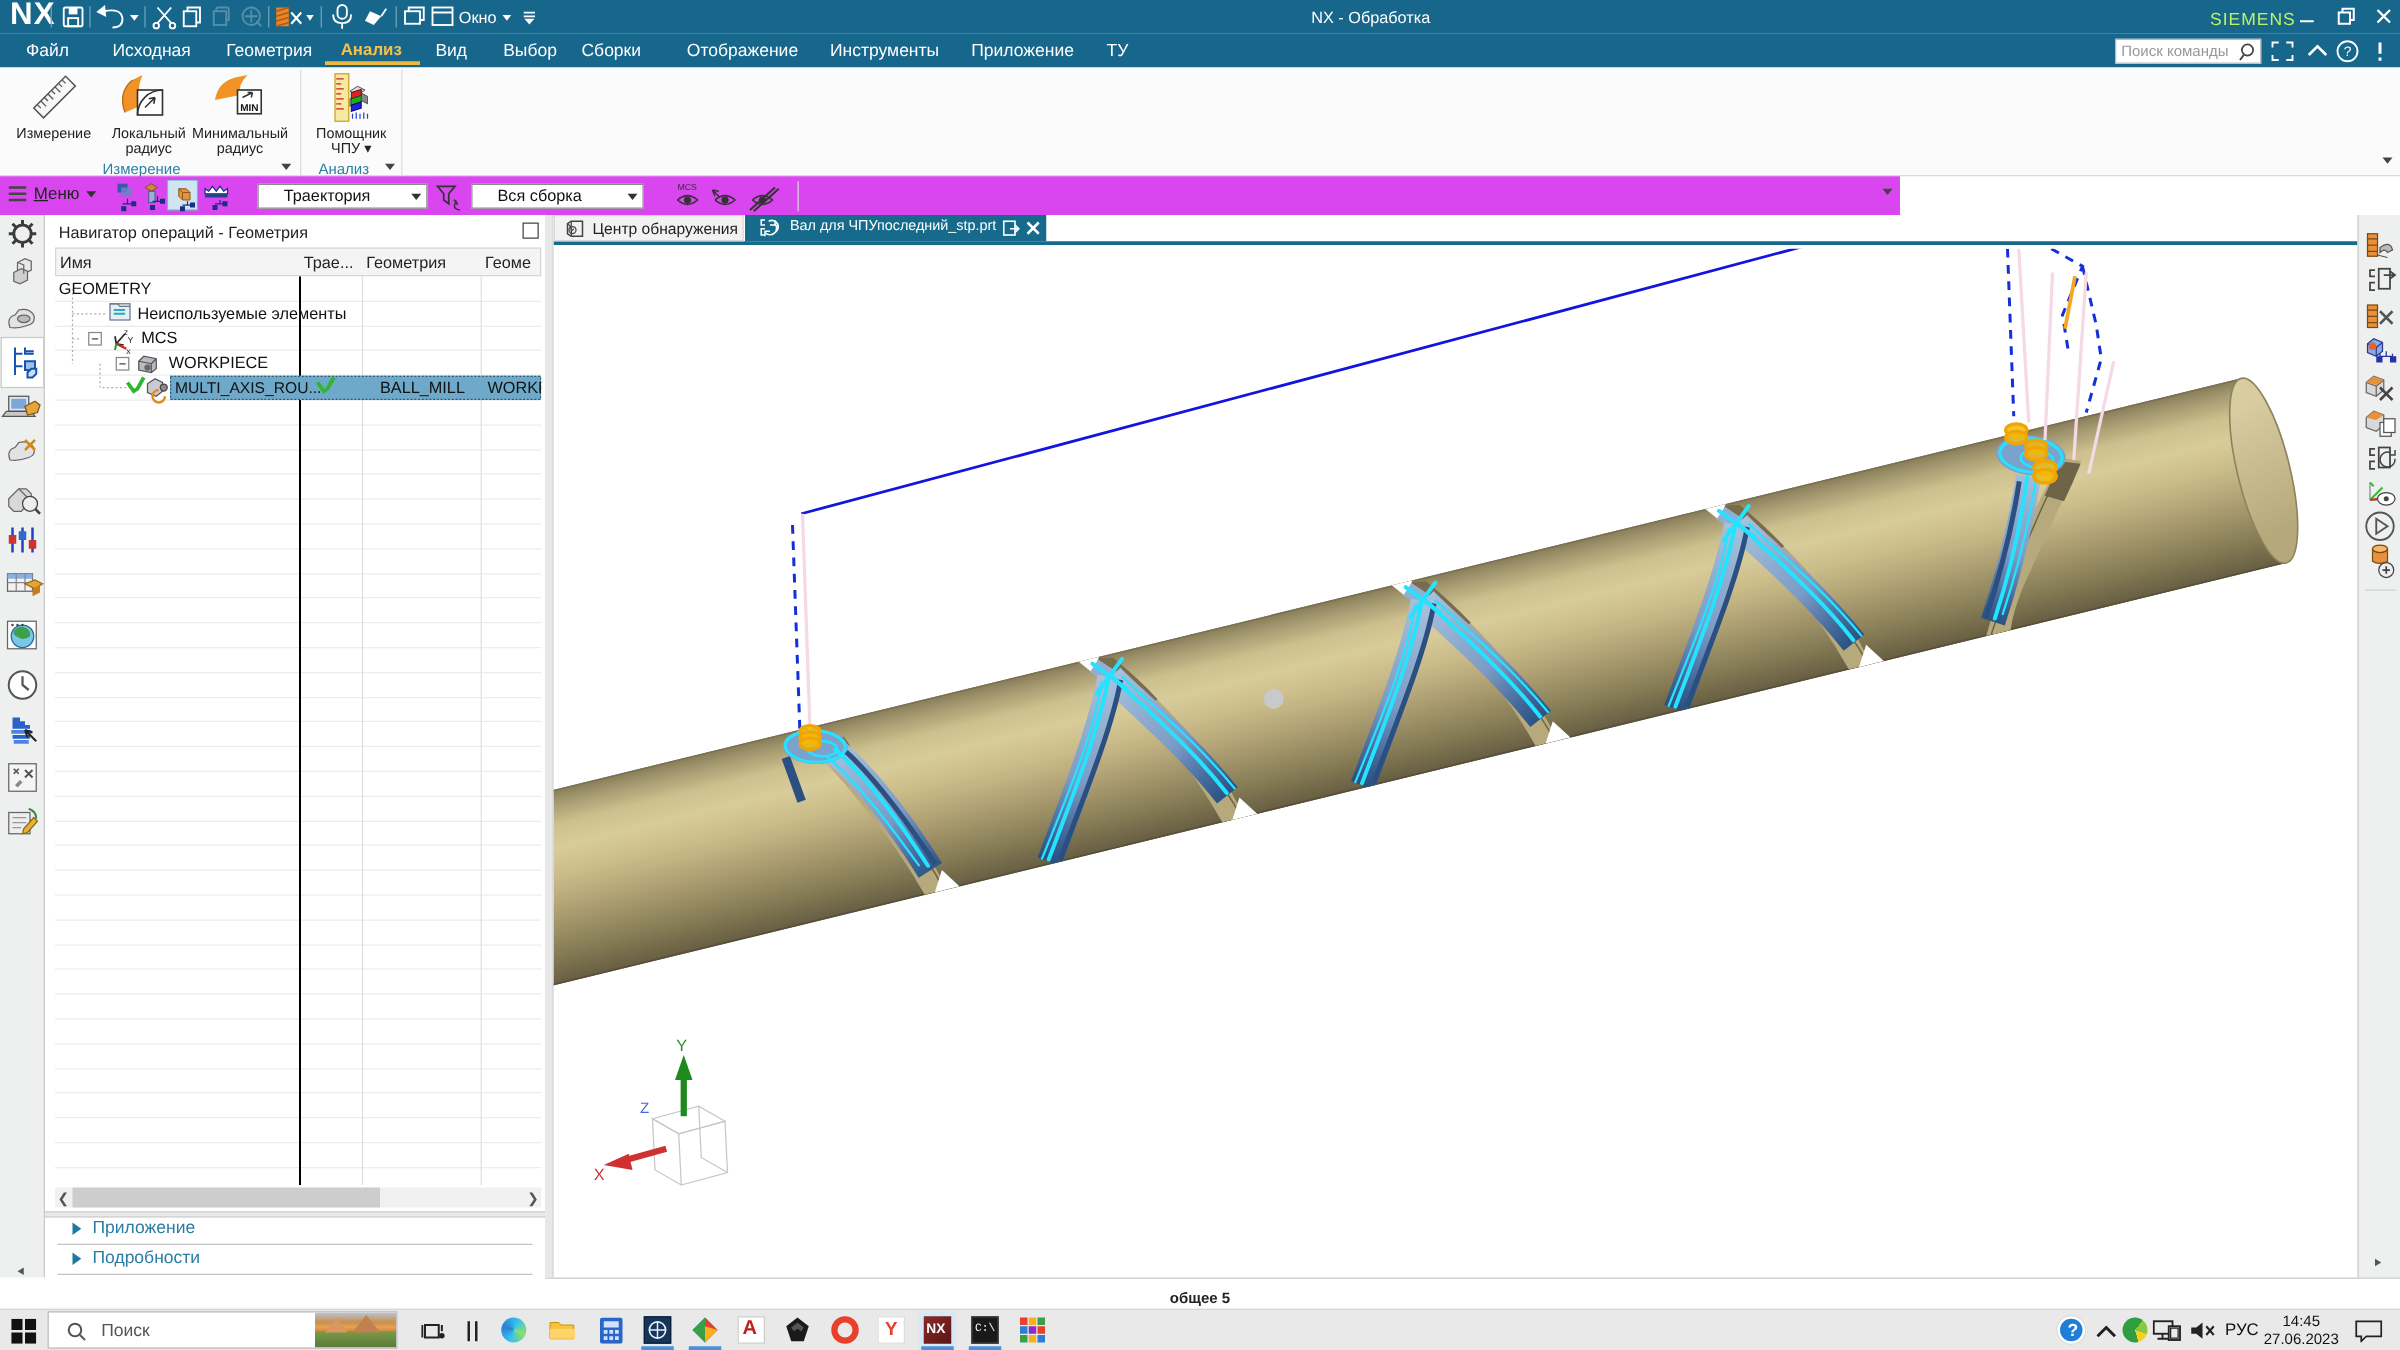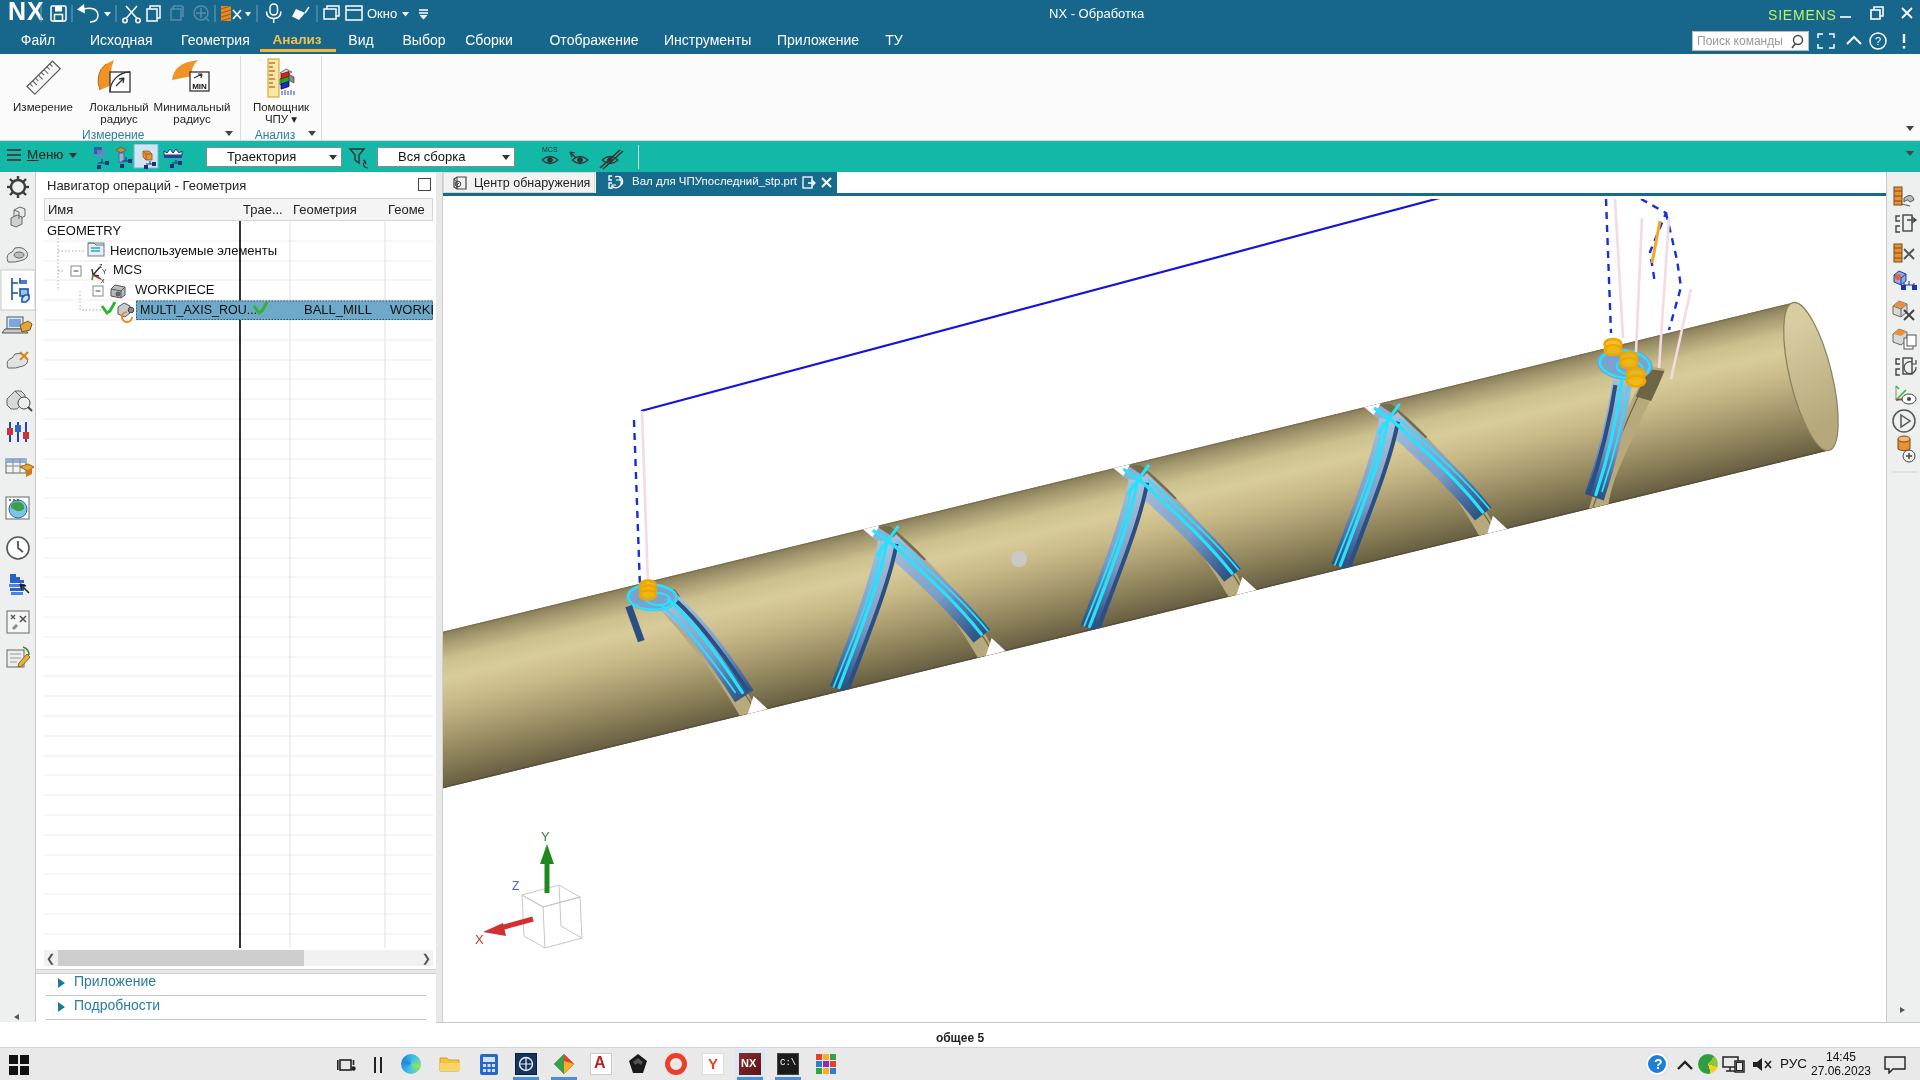--- a/index.html
+++ b/index.html
@@ -2,21 +2,21 @@
 <html><head><meta charset="utf-8"><style>
 *{margin:0;padding:0;box-sizing:border-box}
 html,body{width:1920px;height:1080px;overflow:hidden;font-family:"Liberation Sans",sans-serif;background:#fff}
 .abs{position:absolute}
 #titlebar{position:absolute;left:0;top:0;width:1920px;height:27px;background:#17678c}
 #menubar{position:absolute;left:0;top:27px;width:1920px;height:27px;background:#17678c}
 .mtab{position:absolute;top:0;height:27px;line-height:26px;color:#fff;font-size:14px;text-align:center}
 #ribbon{position:absolute;left:0;top:54px;width:1920px;height:87px;background:#fbfbfb;border-bottom:1px solid #d9d9d9}
 .rlab{position:absolute;font-size:11.5px;color:#222;text-align:center;line-height:12px}
 .glab{position:absolute;font-size:12px;color:#2f7fa3;color:#2c80a4;text-align:center}
-#toolbar{position:absolute;left:0;top:141px;width:1920px;height:31px;background:#14b8a6}
+#toolbar{position:absolute;left:0;top:141px;width:1520px;height:31px;background:#d946ef}
 .combo{position:absolute;height:20px;background:#fff;border:1px solid #8a8a8a;font-size:13px;color:#111;line-height:18px;padding-left:20px}
 .combo .car{position:absolute;right:4px;top:7px;width:0;height:0;border-left:4px solid transparent;border-right:4px solid transparent;border-top:5px solid #333}
 #main{position:absolute;left:0;top:172px;width:1920px;height:850px}
 #lsidebar{position:absolute;left:0;top:0;width:36px;height:853px;background:#eef0f0;border-right:1px solid #c9c9c9}
 #panel{position:absolute;left:36px;top:0;width:400px;height:853px;background:#fff}
 #vdiv{position:absolute;left:436px;top:0;width:7px;height:850px;background:#e8e8e8;border-right:1px solid #cfcfcf}
 #viewport{position:absolute;left:443px;top:0;width:1443px;height:850px;background:#fff}
 #rsidebar{position:absolute;left:1886px;top:0;width:34px;height:853px;background:#eef0f0;border-left:1px solid #c9c9c9}
 #statusstrip{position:absolute;left:0;top:1022px;width:1920px;height:25px;background:#fff}
 #taskbar{position:absolute;left:0;top:1047px;width:1920px;height:33px;background:#e9e9e9;border-top:1px solid #d4d4d4}
@@ -770,20 +770,33 @@
   </div>
 <div id="taskbar">
   <svg class="abs" style="left:9px;top:7px" width="20" height="20" viewBox="0 0 20 20">
       <g fill="#111">
         <rect x="0" y="0" width="9" height="9"></rect>
         <rect x="11" y="0" width="9" height="9"></rect>
         <rect x="0" y="11" width="9" height="9"></rect>
         <rect x="11" y="11" width="9" height="9"></rect>
       </g>
     </svg>
+  <div class="abs" style="left:38px;top:1px;width:280px;height:30px;background:#fff;border:1px solid #b5b5b5">
+    <svg class="abs" style="left:14px;top:7px" width="17" height="17" viewBox="0 0 17 17">
+        <circle cx="7" cy="7" r="5" fill="none" stroke="#555" stroke-width="1.6"></circle>
+        <line x1="11" y1="11" x2="15" y2="15" stroke="#555" stroke-width="1.6"></line>
+      </svg>
+    <span class="abs" style="left:42px;top:6px;font-size:14px;color:#555">Поиск</span>
+    <div class="abs" style="right:0;top:0;width:65px;height:28px;overflow:hidden">
+      <div style="position:absolute;left:0;top:0;width:65px;height:17px;background:linear-gradient(180deg,#b8c4d4 0%,#c89050 45%,#e8a050 70%,#b87840 100%)"></div>
+      <div style="position:absolute;left:0;top:15px;width:65px;height:13px;background:linear-gradient(180deg,#7a9a48 0%,#5a7a38 100%)"></div>
+      <div style="position:absolute;left:8px;top:4px;width:0;height:0;border-left:9px solid transparent;border-right:9px solid transparent;border-bottom:12px solid #d89860"></div>
+      <div style="position:absolute;left:30px;top:2px;width:0;height:0;border-left:11px solid transparent;border-right:11px solid transparent;border-bottom:14px solid #c08050"></div>
+    </div>
+  </div>
   <svg class="abs" style="left:337px;top:7px" width="20" height="20" viewBox="0 0 20 20">
       <g stroke="#222" fill="none" stroke-width="1.6">
         <rect x="3" y="5" width="11" height="10"></rect>
         <line x1="0.8" y1="5" x2="0.8" y2="15"></line>
         <line x1="16.5" y1="5" x2="16.5" y2="10"></line>
         <circle cx="16.5" cy="13.5" r="1.4" fill="#222"></circle>
       </g>
     </svg>
   <svg class="abs" style="left:371px;top:7px" width="14" height="20" viewBox="0 0 14 20">
       <g stroke="#222" stroke-width="2">

